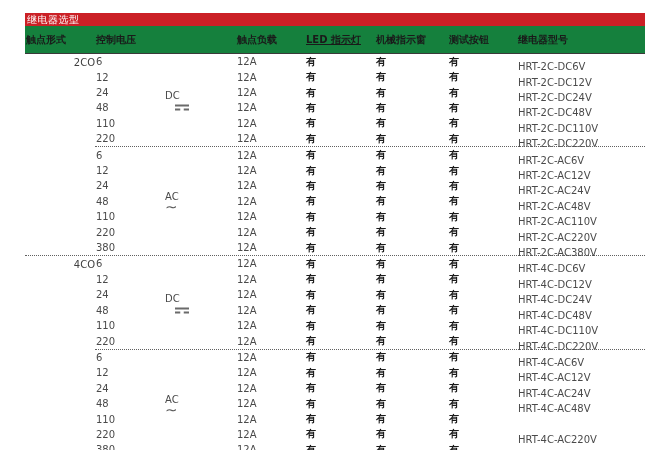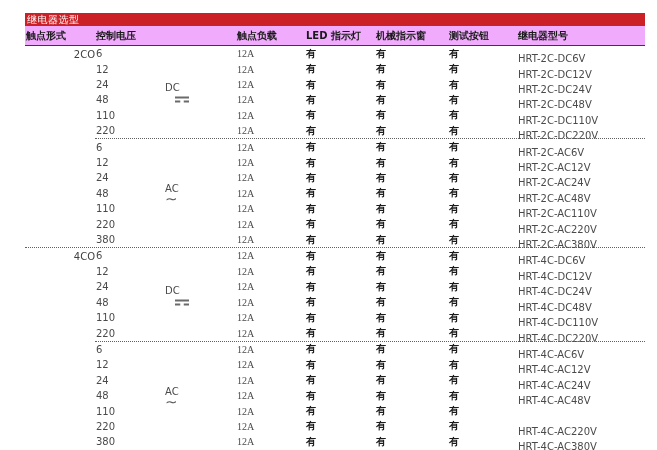--- a/index.html
+++ b/index.html
@@ -2,35 +2,35 @@
 <html><head>
 <meta charset="utf-8">
 <style>
   html,body{margin:0;padding:0;background:#ffffff;}
   .page{position:relative;width:657px;height:450px;background:#ffffff;overflow:hidden;
         font-family:"DejaVu Sans","Liberation Sans",sans-serif;}
   .banner{position:absolute;left:25px;top:13px;width:620px;height:13px;background:#cb2026;}
   .banner .title{display:block;font-size:10px;line-height:13px;color:#ffffff;padding-left:2px;
         letter-spacing:0.5px;}
   .table{position:absolute;left:25px;top:26px;width:620px;}
-  .hrow{display:flex;height:20px;background:#f0abfc;border-bottom:1px solid #3a3a3a;
+  .hrow{display:flex;height:28px;background:#15803d;border-bottom:1px solid #3a3a3a;
         box-sizing:border-box;align-items:center;}
   .hcell{font-size:10px;font-weight:bold;color:#1a1a1a;white-space:nowrap;overflow:hidden;
         box-sizing:border-box;padding-left:1px;}
-  .c0{width:70px;} .c1{width:141px;} .c2{width:69px;} .c3{width:70px;} .c4{width:73px;}
+  .c0{width:70px;} .c1{width:141px;} .c2{width:69px;} .c3{width:70px;text-decoration:underline;} .c4{width:73px;}
   .c5{width:69px;} .c6{width:128px;}
   .group{display:flex;}
   .group-sep{border-top:1px dotted #606060;}
   .cf-cell{width:70px;box-sizing:border-box;font-size:10px;color:#3f3f3f;padding-top:3px;text-align:right;}
   .subgroups{flex:1;}
   .subgroup{position:relative;}
   .sub-sep{border-top:1px dotted #606060;}
   .trow{display:flex;height:15.42px;align-items:center;}
   .cell{font-size:10px;color:#4a4a4a;white-space:nowrap;box-sizing:border-box;padding-left:1px;}
-  .w-volt{width:70px;} .w-type{width:71px;} .w-load{width:69px;font-family:Liberation Serif, serif;} .w-led{width:70px;}
+  .w-volt{width:70px;} .w-type{width:71px;} .w-load{width:69px;} .w-led{width:70px;}
   .w-mech{width:73px;} .w-test{width:69px;} .w-model{width:128px;margin-top:10px;}
   .yes{color:#1b1b1b;font-weight:bold;}
   .type-ind{position:absolute;left:70px;top:50%;transform:translateY(-50%);width:34px;
         }
   .type-label{font-size:10px;color:#4a4a4a;line-height:12px;}
   .dc-sym{width:14px;margin:3px auto 0;}
   .dc-sym .ln1{height:0;border-top:2px solid #6a6a6a;}
   .dc-sym .ln2{height:0;border-top:2px dashed #6a6a6a;margin-top:2px;}
   .ac-sym{font-size:15px;line-height:9px;color:#5a5a5a;}
   .bottom-rule{height:2px;border-top:1px solid #9a9a9a;border-bottom:1px dotted #555555;}

